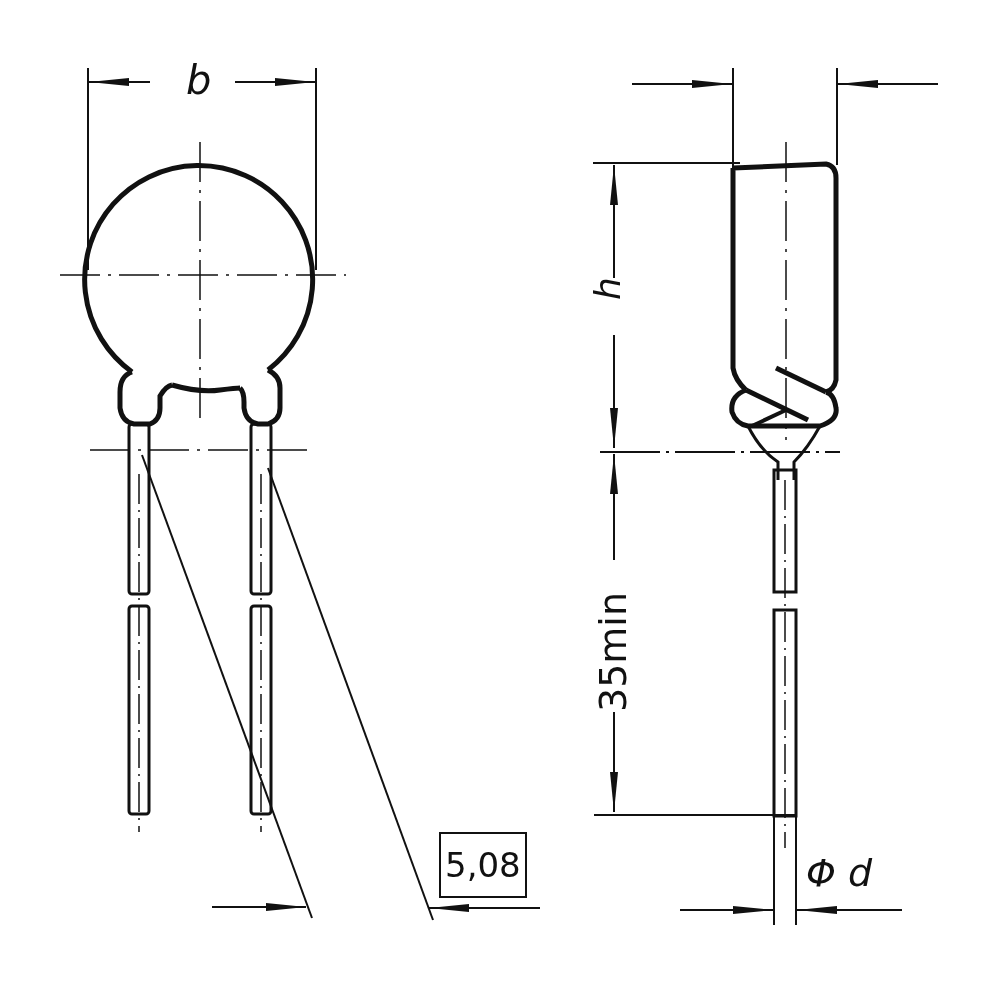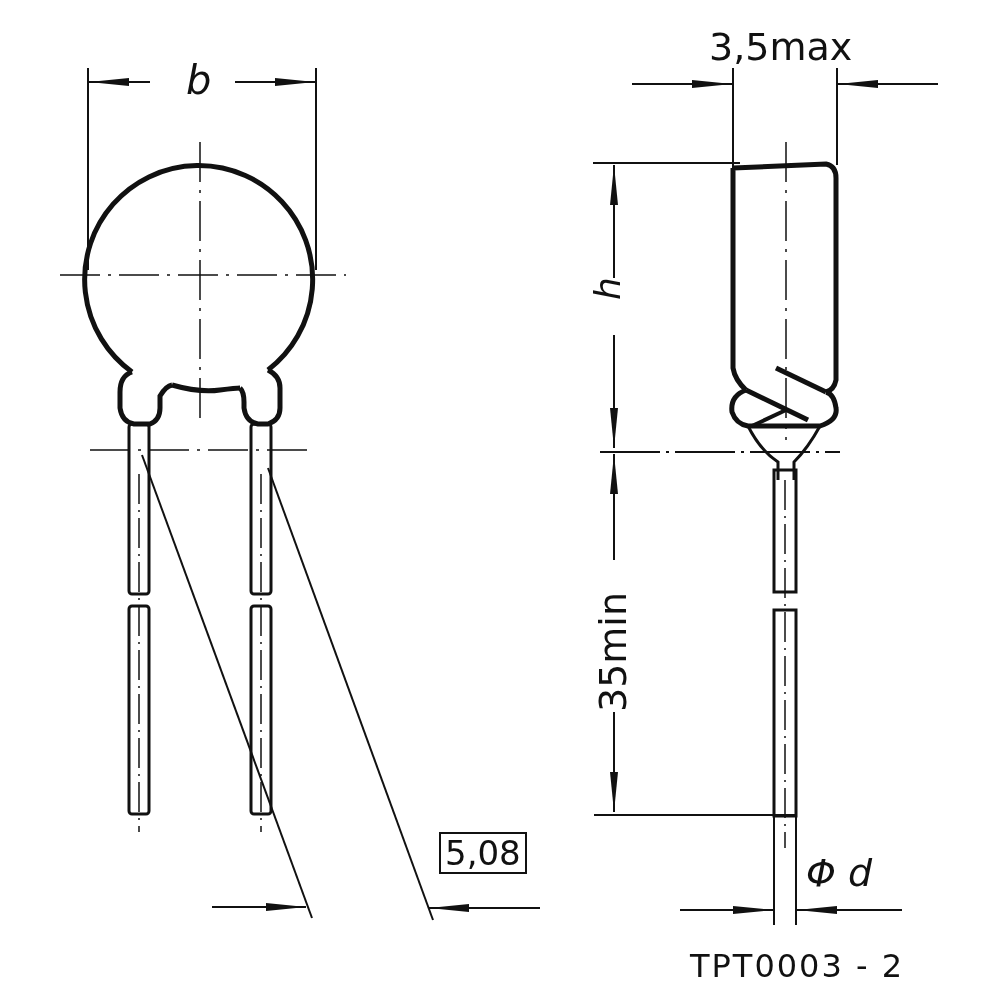--- a/index.html
+++ b/index.html
@@ -1,20 +1,20 @@
 <!DOCTYPE html>
 <html><head>
 <meta charset="utf-8">
 <style>
   html, body { margin: 0; padding: 0; background: #ffffff; }
   #canvas { position: relative; width: 1000px; height: 1000px; background: #ffffff; overflow: hidden; }
   svg { position: absolute; left: 0; top: 0; }
   .lbl { position: absolute; font-family: "DejaVu Sans", sans-serif; color: #111; line-height: 1; white-space: nowrap; }
   .italic { font-style: italic; }
-  .box { border: 2px solid #111; padding: 2px 4px; }
+  .box { border: 2px solid #111; padding: 14px 4px; }
 </style>
 </head>
 <body>
 
 <div id="canvas">
 <svg width="1000" height="1000" viewBox="0 0 1000 1000">
   <defs>
     <marker id="arr" viewBox="0 0 40 12" refX="40" refY="6" markerWidth="40" markerHeight="12" markerUnits="userSpaceOnUse" orient="auto">
       <path d="M0,2 L40,6 L0,10 Z" fill="#111"></path>
     </marker>
@@ -92,19 +92,17 @@
     <line x1="785" y1="480" x2="785" y2="848" stroke-width="1.5" stroke-dasharray="30 6 2 6"></line>
     <line x1="774" y1="816" x2="774" y2="925" stroke-width="2"></line>
     <line x1="796" y1="816" x2="796" y2="925" stroke-width="2"></line>
 
     <line x1="680" y1="910" x2="773" y2="910" stroke-width="2" marker-end="url(#arr)"></line>
     <line x1="902" y1="910" x2="797" y2="910" stroke-width="2" marker-end="url(#arr)"></line>
   </g>
 </svg>
 
   <span class="lbl italic" style="left:186px;top:60px;font-size:40px;">b</span>
-  <span class="lbl" style="left:709px;top:28px;font-size:38px;">3,5max</span>
   <span class="lbl italic" style="left:590px;top:300px;font-size:36px;transform:rotate(-90deg);transform-origin:left top;"><span>h</span></span>
   <span class="lbl" style="left:594px;top:712px;font-size:38px;transform:rotate(-90deg);transform-origin:left top;">35min</span>
   <span class="lbl box" style="left:439px;top:832px;font-size:34px;">5,08</span>
   <span class="lbl italic" style="left:806px;top:854px;font-size:38px;font-style:italic;">Φ d</span>
-  <span class="lbl" style="left:690px;top:950px;font-size:32px;letter-spacing:2px;">TPT0003 - 2</span>
 </div>
 
 </body></html>

